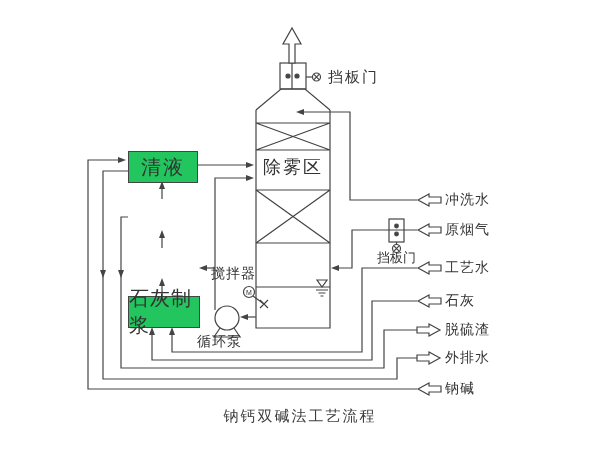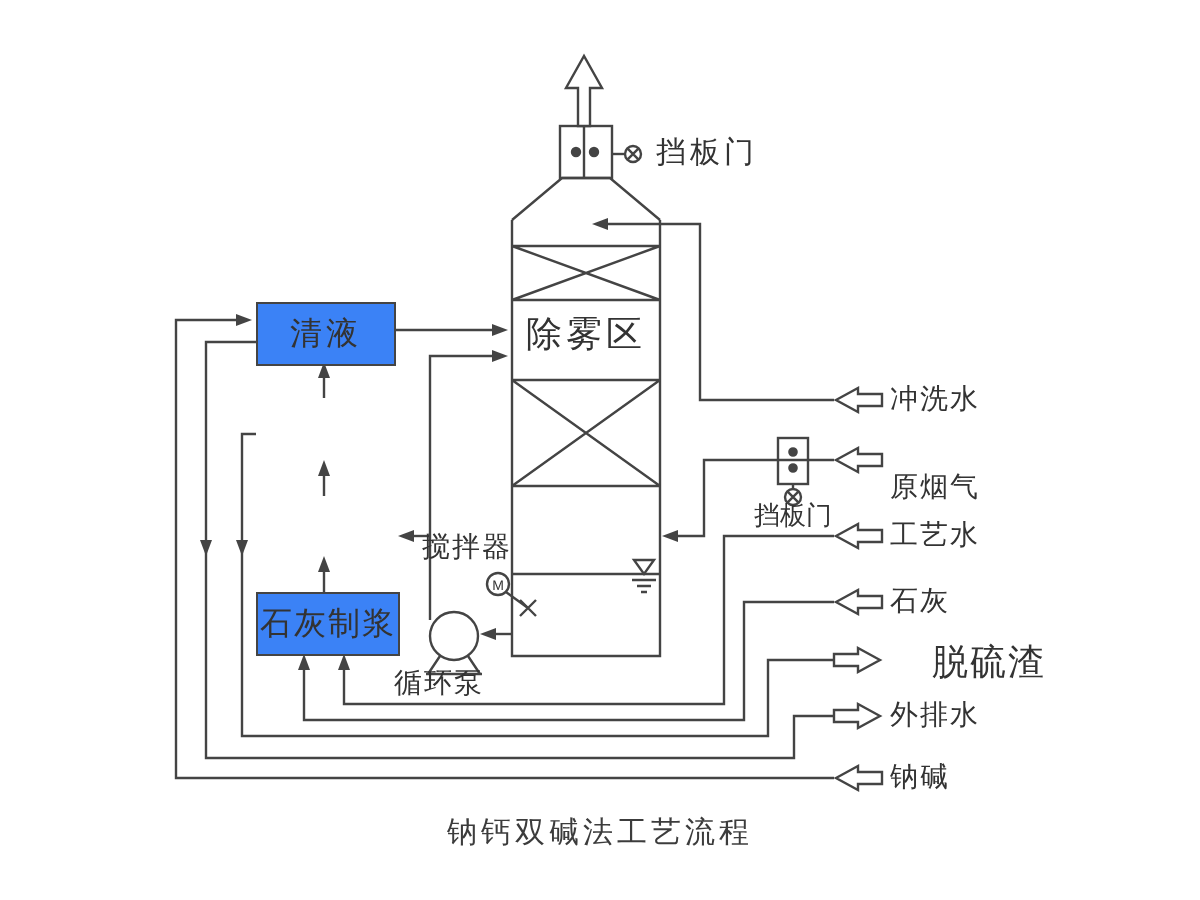--- a/index.html
+++ b/index.html
@@ -1,22 +1,22 @@
 <!DOCTYPE html>
 <html><head>
 <meta charset="utf-8">
 <style>
   html,body{margin:0;padding:0;background:#fff;}
   #stage{position:relative;width:600px;height:450px;background:#fff;overflow:hidden;
          font-family:"Liberation Sans","DejaVu Sans",sans-serif;color:#333;}
   #pipes{position:absolute;left:0;top:0;}
   .lbl{position:absolute;white-space:nowrap;color:#333;line-height:1.1;}
-  .box{position:absolute;border:1.2px solid #444;background:#3b82f6;
+  .box{position:absolute;border:1.2px solid #444;background:#22c55e;
        display:flex;align-items:center;justify-content:center;
-       font-size:16px;letter-spacing:2px;color:#333;}
+       font-size:20px;letter-spacing:2px;color:#333;}
   .zone{position:absolute;left:256px;width:74px;text-align:center;
         font-size:18px;letter-spacing:2px;color:#333;}
   .title{position:absolute;left:0;top:407px;width:600px;text-align:center;
          font-size:15px;letter-spacing:2px;color:#3c3c3c;}
 </style>
 </head>
 <body>
 
 <div id="stage">
 
@@ -131,21 +131,21 @@
   <div class="lbl" style="left:328px;top:69px;font-size:15px;letter-spacing:2px;">挡板门</div>
 
   <div class="zone" style="top:155px;">除雾区</div>
 
   <div class="lbl" style="left:211px;top:266px;font-size:14px;letter-spacing:1px;">搅拌器</div>
   <div class="lbl" style="left:197px;top:334px;font-size:14px;letter-spacing:1px;">循环泵</div>
 
   <div class="lbl" style="left:377px;top:251px;font-size:13px;">挡板门</div>
 
   <div class="lbl" style="left:445px;top:192px;font-size:14px;letter-spacing:1px;">冲洗水</div>
-  <div class="lbl" style="left:445px;top:222px;font-size:14px;letter-spacing:1px;margin-top:14px;">原烟气</div>
+  <div class="lbl" style="left:445px;top:222px;font-size:14px;letter-spacing:1px;">原烟气</div>
   <div class="lbl" style="left:445px;top:260px;font-size:14px;letter-spacing:1px;">工艺水</div>
   <div class="lbl" style="left:445px;top:293px;font-size:14px;letter-spacing:1px;">石灰</div>
-  <div class="lbl" style="left:466px;top:322px;font-size:18px;letter-spacing:1px;">脱硫渣</div>
+  <div class="lbl" style="left:445px;top:322px;font-size:14px;letter-spacing:1px;">脱硫渣</div>
   <div class="lbl" style="left:445px;top:350px;font-size:14px;letter-spacing:1px;">外排水</div>
   <div class="lbl" style="left:445px;top:381px;font-size:14px;letter-spacing:1px;">钠碱</div>
 
   <div class="title">钠钙双碱法工艺流程</div>
 </div>
 
 </body></html>

